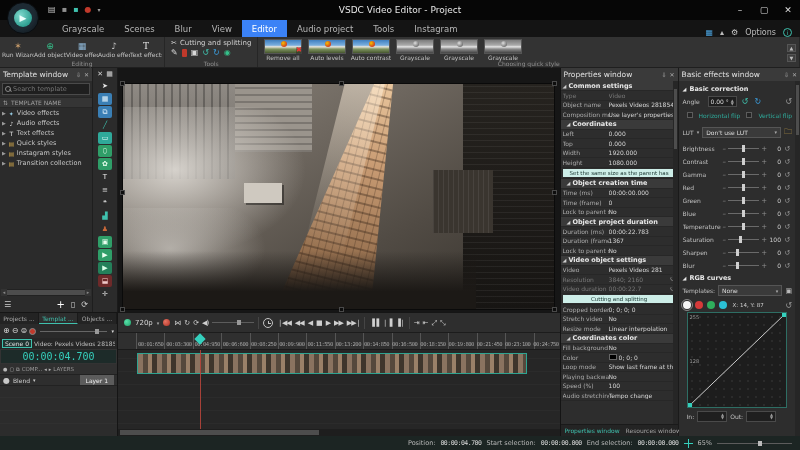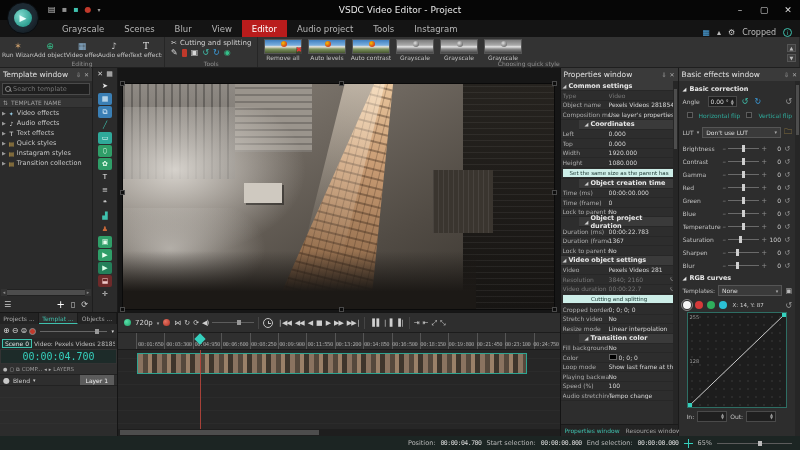--- a/index.html
+++ b/index.html
@@ -14,21 +14,21 @@
   .qa { display:flex; gap:6px; margin-left:48px; align-items:center; }
   .qa span { font-size:8px; line-height:8px; }
   .title { position:absolute; left:0; right:0; text-align:center; font-size:9px; color:#e6e6e6; pointer-events:none; }
   .winctl { margin-left:auto; display:flex; }
   .winctl span { width:24px; text-align:center; color:#ddd; font-size:9px; cursor:default; }
 
   
   .menubar { height:17px; background:#141414; display:flex; align-items:flex-end; position:relative; }
   #menu-tabs { display:flex; margin-left:52px; height:100%; align-items:stretch; }
   .mtab { padding:0 10px; display:flex; align-items:center; font-size:8.5px; color:#b5b5b5; }
-  .mtab.active { background:#b91c1c; color:#fff; }
+  .mtab.active { background:#3b82f6; color:#fff; }
   .menu-right { margin-left:auto; display:flex; align-items:center; gap:7px; padding-right:8px; font-size:8px; color:#bbb; }
   .menu-right .blue { color:#4aa3df; }
   .menu-right .gear { color:#ccc; }
   .info-i { width:9px; height:9px; border-radius:50%; border:1px solid #3fc1ae; color:#3fc1ae; font-size:6px; display:inline-flex; align-items:center; justify-content:center; }
 
   
   .ribbon { height:31px; background:#333333; display:flex; border-bottom:1px solid #1f1f1f; }
   .rgroup { position:relative; border-right:1px solid #262626; display:flex; flex-direction:column; }
   .glabel { position:absolute; bottom:0; left:0; right:0; text-align:center; font-size:6px; color:#8f8f8f; line-height:7px; }
   .ritems { display:flex; flex:1; padding:1px 3px 7px 3px; gap:2px; }
@@ -160,21 +160,21 @@
   .tl-scroll { position:absolute; left:0; right:0; bottom:0; height:7px; background:#1e1e1e; }
   .tl-scroll .h { position:absolute; left:2px; width:45%; top:1px; bottom:1px; background:#4d4d4d; }
 
   
   .rightcol { flex:1; display:flex; border-left:1px solid #141414; }
   .props { width:118px; background:#2d2d2d; border-right:1px solid #1a1a1a; display:flex; flex-direction:column; }
   #props-rows { flex:1; overflow:hidden; position:relative; }
   .prow { display:flex; align-items:center; border-bottom:1px solid #272727; padding:0 2px; }
   .prow.sec { height:10px; background:#3a3a3a; color:#e8e8e8; font-weight:bold; font-size:6.5px; gap:2px; }
   .prow.sec .sarr { font-size:5px; color:#cfcfcf; }
-  .prow.sec.ind { padding-left:6px;margin-left:18px; }
+  .prow.sec.ind { padding-left:6px; }
   .prow.kv { height:9.5px; font-size:6px; }
   .prow.kv .pl { width:46px; color:#ababab; white-space:nowrap; overflow:hidden; flex:0 0 auto; }
   .prow.kv .pv { flex:1; color:#d6d6d6; white-space:nowrap; overflow:hidden; }
   .prow.kv.dim .pl, .prow.kv.dim .pv { color:#787878; }
   .prow.kv .reset { color:#9a9a9a; font-size:7px; margin-left:1px; }
   .prow.kv .sw { width:8px; height:6px; border:1px solid #666; background:#000; margin-right:2px; flex:0 0 auto; }
   .prow.btn { height:11px; padding:1px 2px; border-bottom:1px solid #272727; }
   .prow.btn .b { flex:1; background:#cdeee8; color:#17332e; font-size:5.5px; display:flex; align-items:center; justify-content:center; height:100%; white-space:nowrap; overflow:hidden; }
   .props-tabs { height:12px; display:flex; align-items:center; gap:6px; padding:0 4px; background:#242424; border-top:1px solid #1a1a1a; }
   .ptab { font-size:6px; color:#a0a0a0; white-space:nowrap; }
@@ -270,21 +270,21 @@
         <div class="mtab">View</div>
         <div class="mtab active">Editor</div>
         <div class="mtab">Audio project</div>
         <div class="mtab">Tools</div>
         <div class="mtab">Instagram</div>
       </div>
     <div class="menu-right">
       <span class="blue">▦</span>
       <span>▴</span>
       <span class="gear">⚙</span>
-      <span>Cropped</span>
+      <span>Options</span>
       <span class="info-i">i</span>
     </div>
   </div>
 
   <div class="ribbon">
     <div class="rgroup">
       <div class="ritems" id="editing-items">
           <div class="ritem">
             <span class="ric c-wand">✶</span>
             <span class="rlb">Run Wizard...</span>
@@ -704,21 +704,21 @@
             <div class="prow kv">
               <span class="pl">Stretch video</span>
               <span class="pv">No</span>
             </div>
             <div class="prow kv">
               <span class="pl">Resize mode</span>
               <span class="pv">Linear interpolation</span>
             </div>
             <div class="prow sec ind">
               <span class="sarr">◢</span>
-              <span>Transition color</span>
+              <span>Coordinates color</span>
             </div>
             <div class="prow kv">
               <span class="pl">Fill background</span>
               <span class="pv">No</span>
             </div>
             <div class="prow kv">
               <span class="pl">Color</span>
               <span class="sw" style="background: rgb(0, 0, 0);"></span>
               <span class="pv">0; 0; 0</span>
             </div>

